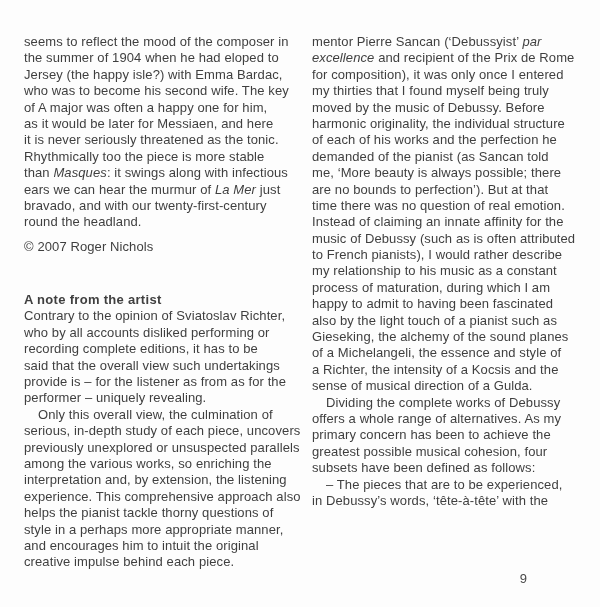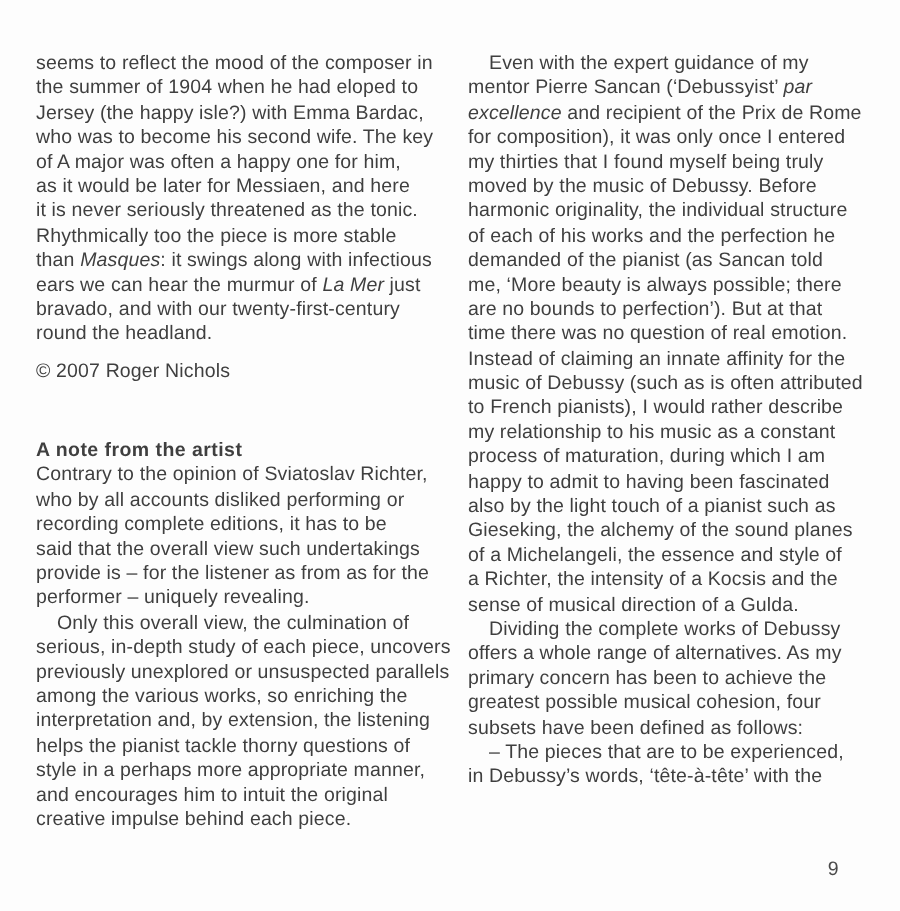--- a/index.html
+++ b/index.html
@@ -12,21 +12,20 @@
   body {
     background: #fdfdfd;
     font-family: "Liberation Sans", "DejaVu Sans", sans-serif;
   }
   .page {
     position: relative;
     width: 555px;
     height: 607px;
     background: #fdfdfd;
     color: #3f3f3f;
-    padding-left: 32px;
   }
   .col {
     position: absolute;
     top: 34px;
     font-size: 13px;
     line-height: 16.4px;
     letter-spacing: 0.1px;
   }
   #left-col  { left: 24px;  width: 260px; }
   #right-col { left: 312px; width: 276px; }
@@ -85,29 +84,29 @@
         <div class="line"><span>said that the overall view such undertakings</span></div>
         <div class="line"><span>provide is – for the listener as from as for the</span></div>
         <div class="line"><span>performer – uniquely revealing.</span></div>
       </div>
       <div class="b-para">
         <div class="line indent"><span>Only this overall view, the culmination of</span></div>
         <div class="line"><span>serious, in-depth study of each piece, uncovers</span></div>
         <div class="line"><span>previously unexplored or unsuspected parallels</span></div>
         <div class="line"><span>among the various works, so enriching the</span></div>
         <div class="line"><span>interpretation and, by extension, the listening</span></div>
+        <div class="line"><span>experience. This comprehensive approach also</span></div>
         <div class="line"><span>helps the pianist tackle thorny questions of</span></div>
         <div class="line"><span>style in a perhaps more appropriate manner,</span></div>
         <div class="line"><span>and encourages him to intuit the original</span></div>
         <div class="line"><span>creative impulse behind each piece.</span></div>
       </div>
     </div>
   <div class="col" id="right-col">
       <div class="b-para">
-        <div class="line indent"><span>Even with the expert guidance of my</span></div>
         <div class="line"><span>mentor Pierre Sancan (‘Debussyist’ </span><em>par</em></div>
         <div class="line"><em>excellence</em><span> and recipient of the Prix de Rome</span></div>
         <div class="line"><span>for composition), it was only once I entered</span></div>
         <div class="line"><span>my thirties that I found myself being truly</span></div>
         <div class="line"><span>moved by the music of Debussy. Before</span></div>
         <div class="line"><span>harmonic originality, the individual structure</span></div>
         <div class="line"><span>of each of his works and the perfection he</span></div>
         <div class="line"><span>demanded of the pianist (as Sancan told</span></div>
         <div class="line"><span>me, ‘More beauty is always possible; there</span></div>
         <div class="line"><span>are no bounds to perfection’). But at that</span></div>

